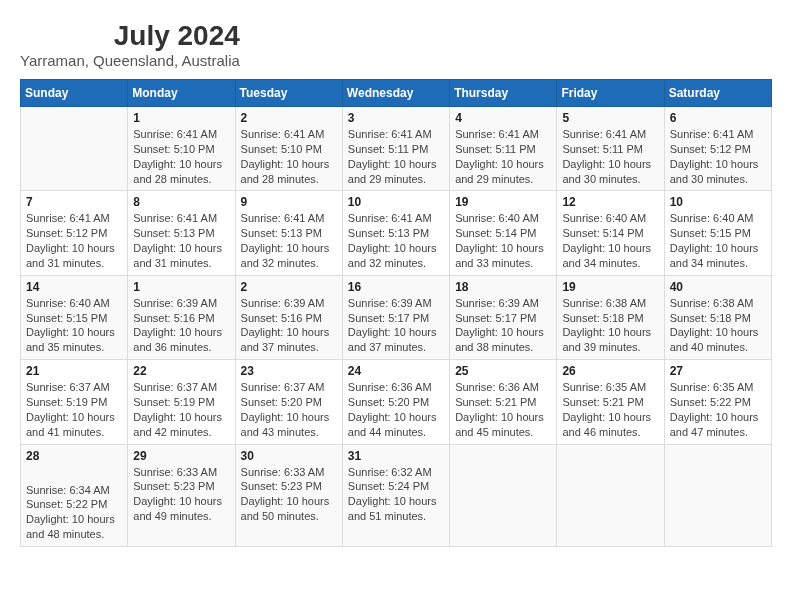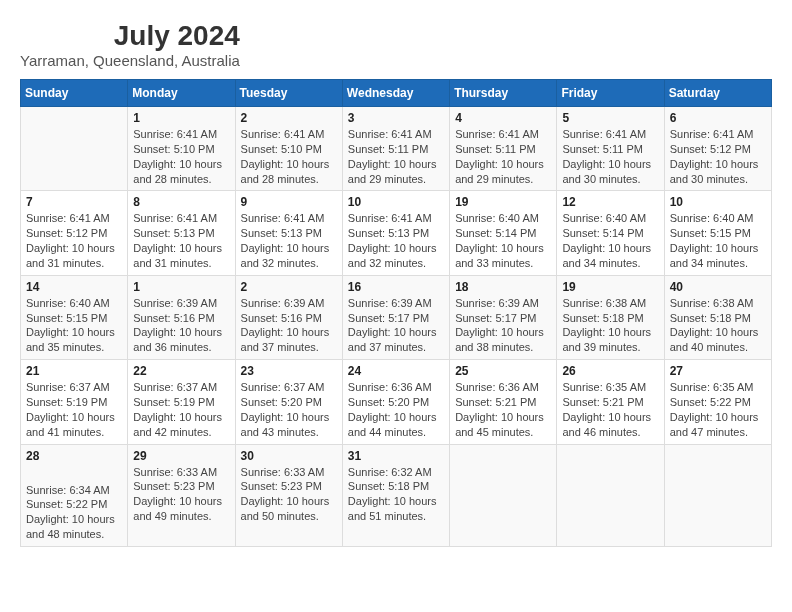--- a/index.html
+++ b/index.html
@@ -332,21 +332,21 @@
         <td>
           <div class="day-number">30</div>
           <div class="day-info" style="white-space: pre-line;">Sunrise: 6:33 AM
 Sunset: 5:23 PM
 Daylight: 10 hours
 and 50 minutes.</div>
         </td>
         <td>
           <div class="day-number">31</div>
           <div class="day-info" style="white-space: pre-line;">Sunrise: 6:32 AM
-Sunset: 5:18 PM
+Sunset: 5:24 PM
 Daylight: 10 hours
 and 51 minutes.</div>
         </td>
         <td class="empty-cell"></td>
         <td class="empty-cell"></td>
         <td class="empty-cell"></td>
       </tr>
     </tbody>
 </table>
 

